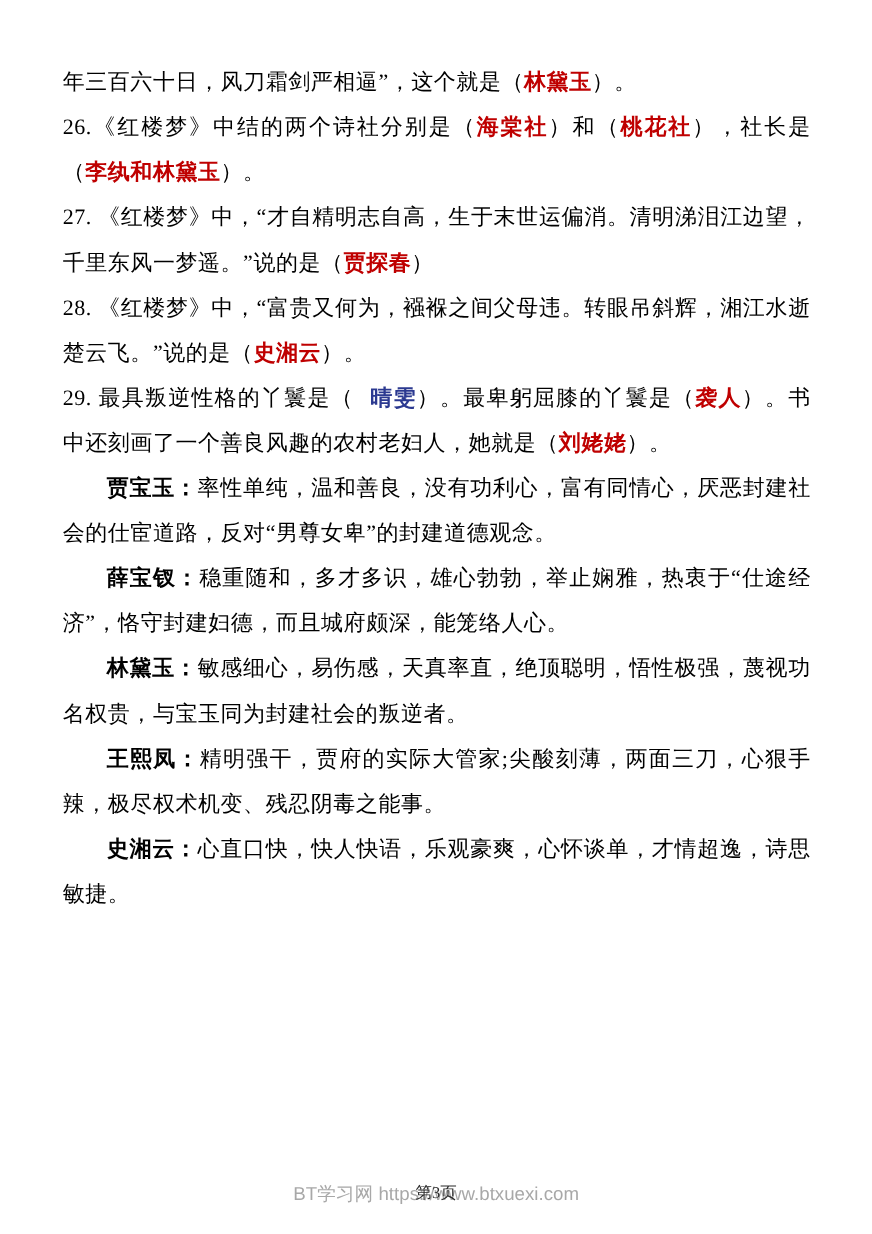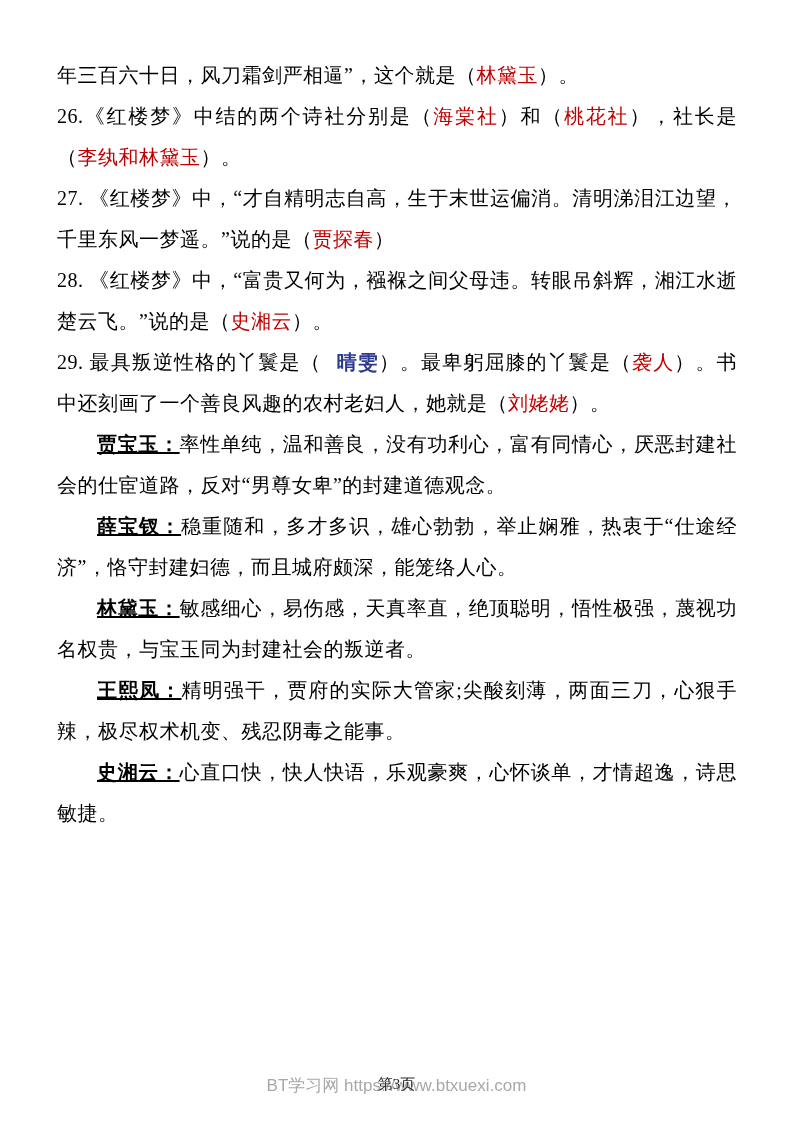--- a/index.html
+++ b/index.html
@@ -9,23 +9,23 @@
     overflow:hidden;
   }
   .page{position:relative;width:793px;height:1122px;background:#ffffff;}
   .content{
     position:absolute;left:57px;right:56px;top:55px;
     font-size:20px;line-height:41px;color:#000;
     text-align:justify;letter-spacing:0.5px;
   }
   p.para{margin:0;padding:0;}
   p.para.indent{text-indent:2em;}
-  .run-red{color:#bf0000;font-weight:normal;}
+  .run-red{color:#bf0000;font-weight:bold;}
   .run-blue{color:#2b3990;font-weight:bold;padding-left:15px;}
-  .run-bold{font-weight:bold;text-decoration:underline;}
+  .run-bold{font-weight:bold;}
   .footer{
     position:absolute;left:0;right:0;bottom:20px;height:28px;text-align:center;
   }
   .watermark{
     color:#a8a8a8;font-size:17px;
     font-family:"Liberation Sans","DejaVu Sans",sans-serif;
   }
   .pagenum{
     position:absolute;left:50%;top:1px;transform:translateX(-50%);
     color:#2b2b2b;font-size:15px;

